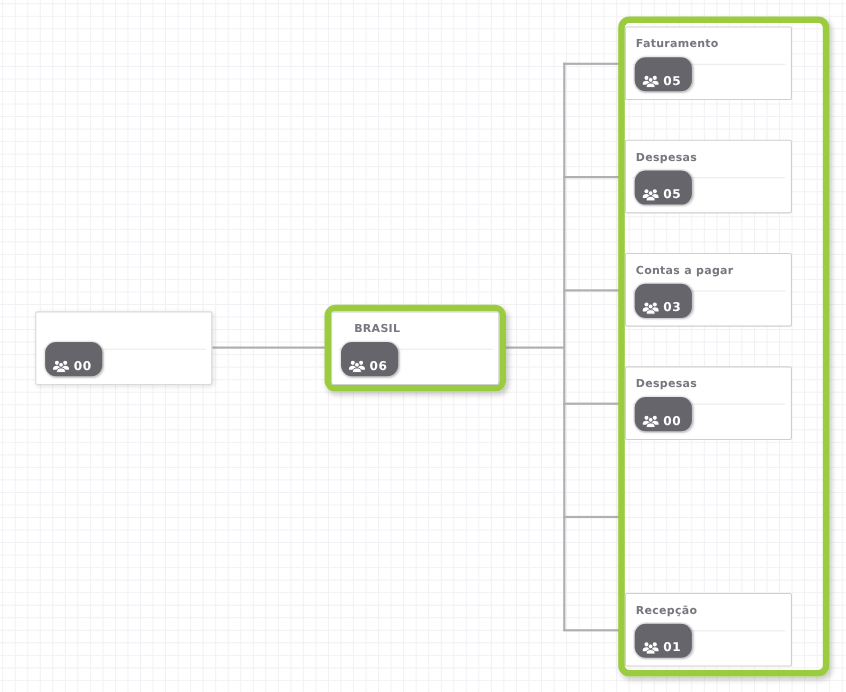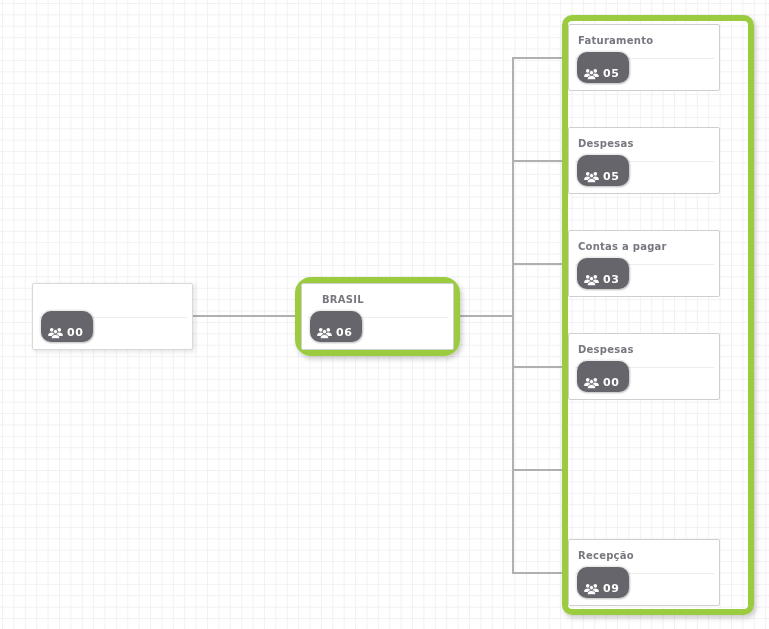--- a/index.html
+++ b/index.html
@@ -114,21 +114,21 @@
         <g stroke="#65656b" stroke-width="1.1">
           <circle cx="10" cy="6.2" r="2.9"></circle>
           <path d="M10 10c-3.3 0-5.3 1.7-5.3 3.8v1.7h10.6v-1.7C15.3 11.7 13.3 10 10 10z"></path>
         </g>
       </svg>
         </span>
       <span>00</span>
     </div>
   </div>
 
-  <div class="green-wrap brasil" style="left:295px;top:277px;width:165px;height:79px;border-radius:16px;">
+  <div class="green-wrap brasil" style="left:295px;top:277px;width:165px;height:79px;">
     <div class="inner-card">
       <div class="node-card">
         <div class="node-title">BRASIL</div>
         <div class="node-divider"></div>
         <div class="badge">
           <span>
               <svg viewBox="0 0 20 16" width="15" height="12" fill="#ffffff" aria-hidden="true">
             <circle cx="5" cy="3.8" r="2.5"></circle>
             <path d="M5 7.2c-2.9 0-4.7 1.5-4.7 3.4v1.5h9.4v-1.5C9.7 8.7 7.9 7.2 5 7.2z"></path>
             <circle cx="15" cy="3.8" r="2.5"></circle>
@@ -238,20 +238,20 @@
             <circle cx="5" cy="3.8" r="2.5"></circle>
                 <path d="M5 7.2c-2.9 0-4.7 1.5-4.7 3.4v1.5h9.4v-1.5C9.7 8.7 7.9 7.2 5 7.2z"></path>
             <circle cx="15" cy="3.8" r="2.5"></circle>
                 <path d="M15 7.2c-2.9 0-4.7 1.5-4.7 3.4v1.5h9.4v-1.5C19.7 8.7 17.9 7.2 15 7.2z"></path>
             <g stroke="#65656b" stroke-width="1.1">
                   <circle cx="10" cy="6.2" r="2.9"></circle>
                   <path d="M10 10c-3.3 0-5.3 1.7-5.3 3.8v1.7h10.6v-1.7C15.3 11.7 13.3 10 10 10z"></path>
                 </g>
           </svg>
             </span>
-          <span>09</span>
+          <span>01</span>
         </div>
       </div>
 
     </div>
   </div>
 
 </div>
 
 </body></html>

